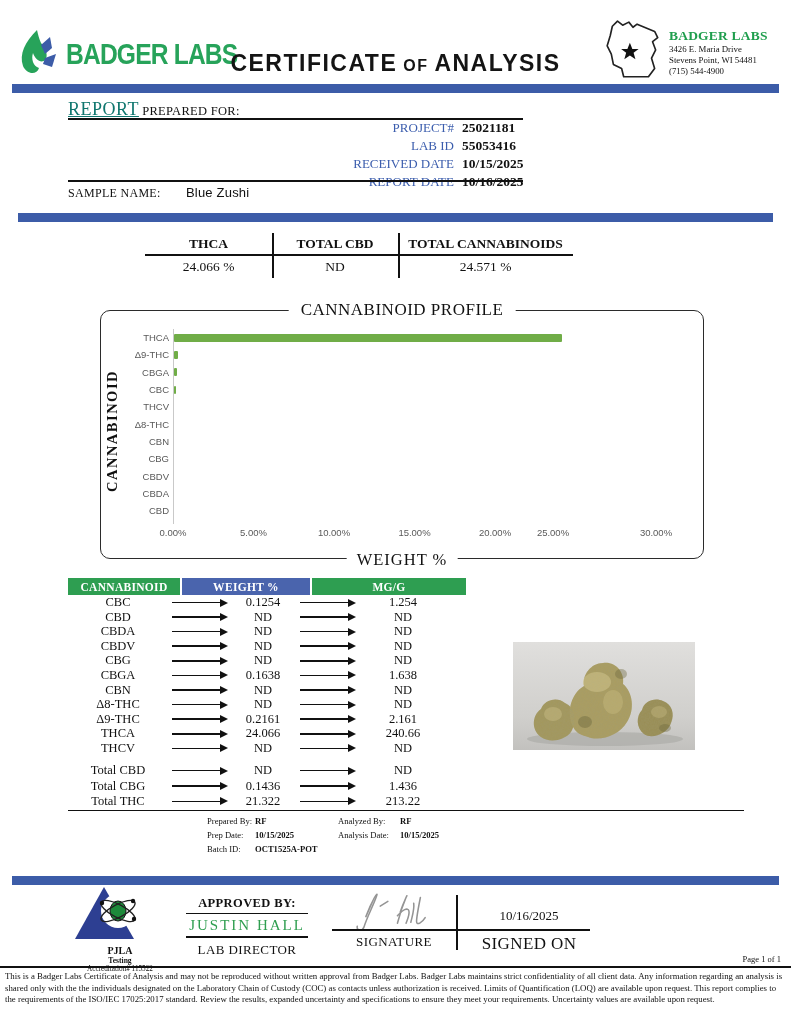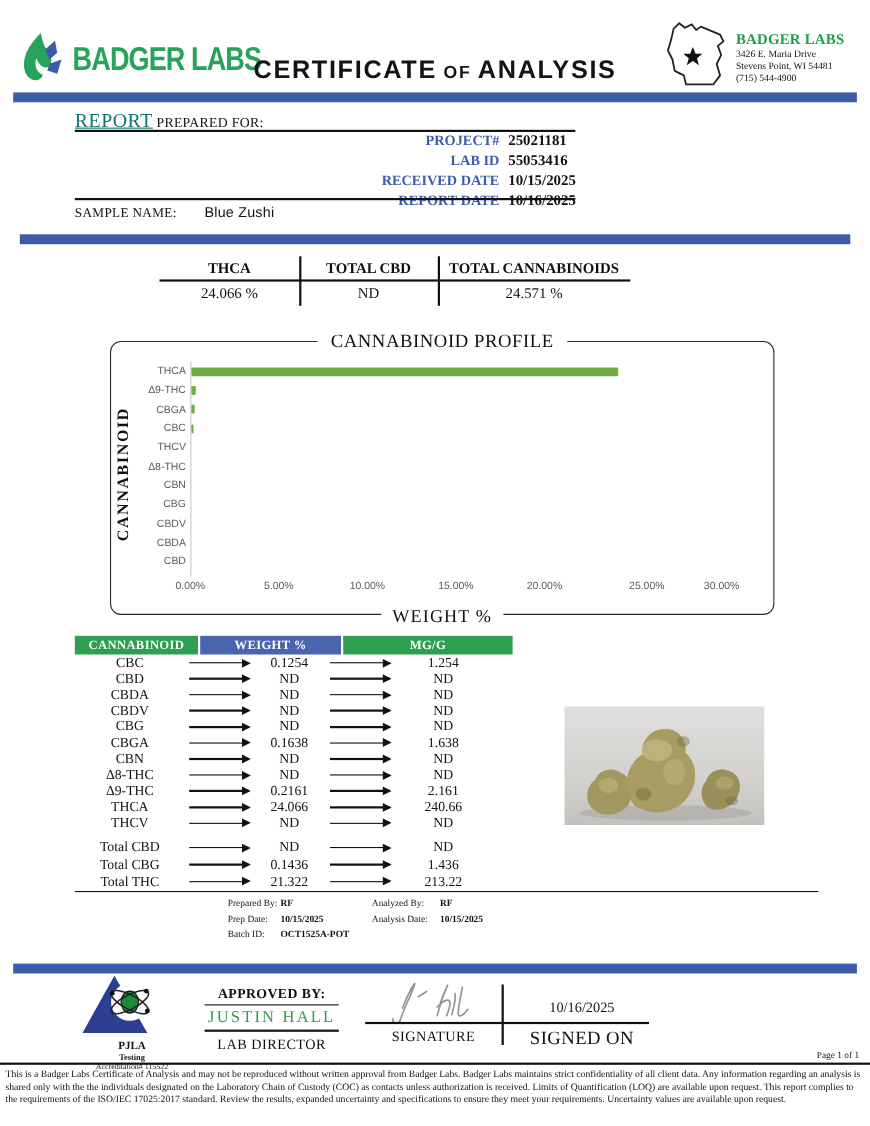--- a/index.html
+++ b/index.html
@@ -24,21 +24,21 @@
 
   
   .report-head{left:68px;top:99px;font-size:13px;}
   .report-word{color:#0f766e;font-size:18px;text-decoration:underline;letter-spacing:.5px;}
   .prep-for{font-size:12.5px;letter-spacing:.3px;}
   .hrule{background:#111;height:1.5px;}
   .client{left:72px;top:123px;font-size:13.5px;line-height:21px;}
   .client .cname{font-weight:700;font-size:15px;}
   .meta{left:268px;top:119px;width:256px;}
   .meta-row{display:flex;height:18px;align-items:center;}
-  .meta-label{flex:0 0 186px;text-align:right;color:#3b5dad;font-size:13px;font-weight:bold;}
+  .meta-label{flex:0 0 186px;text-align:right;color:#3b5dad;font-size:13px;}
   .meta-value{padding-left:8px;font-size:13.5px;font-weight:600;}
   .sample-row{left:68px;top:185px;font-size:12px;letter-spacing:.3px;}
   .sample-name{font-family:"Liberation Sans",sans-serif;font-size:13px;margin-left:22px;letter-spacing:.2px;}
 
   
   .sum-head{top:236px;font-weight:700;font-size:13.5px;text-align:center;}
   .sum-val{top:259px;font-size:13.5px;text-align:center;}
   .vline{width:1.5px;background:#111;}
 
   
@@ -221,21 +221,21 @@
         <div class="crow" style="top: 191px;">
           <span class="clabel">CBD</span>
         </div>
       </div>
     <div id="chart-ticks">
         <span class="ctick" style="left: 72px;">0.00%</span>
         <span class="ctick" style="left: 152.5px;">5.00%</span>
         <span class="ctick" style="left: 233px;">10.00%</span>
         <span class="ctick" style="left: 313.5px;">15.00%</span>
         <span class="ctick" style="left: 394px;">20.00%</span>
-        <span class="ctick" style="left: 487px;">25.00%</span>
+        <span class="ctick" style="left: 452px;">25.00%</span>
         <span class="ctick" style="left: 555px;">30.00%</span>
       </div>
     <div class="chart-xlabel">WEIGHT %</div>
   </div>
 
   <div class="abs rt-head" style="left:68px;width:112px;background:#2e9e51;">CANNABINOID</div>
   <div class="abs rt-head" style="left:182px;width:128px;background:#4a64ad;">WEIGHT %</div>
   <div class="abs rt-head" style="left:312px;width:154px;background:#2e9e51;">MG/G</div>
   <div class="abs rt-rows" id="results-rows" style="top:595px;">
       <div class="trow" style="height: 14.6px;">

